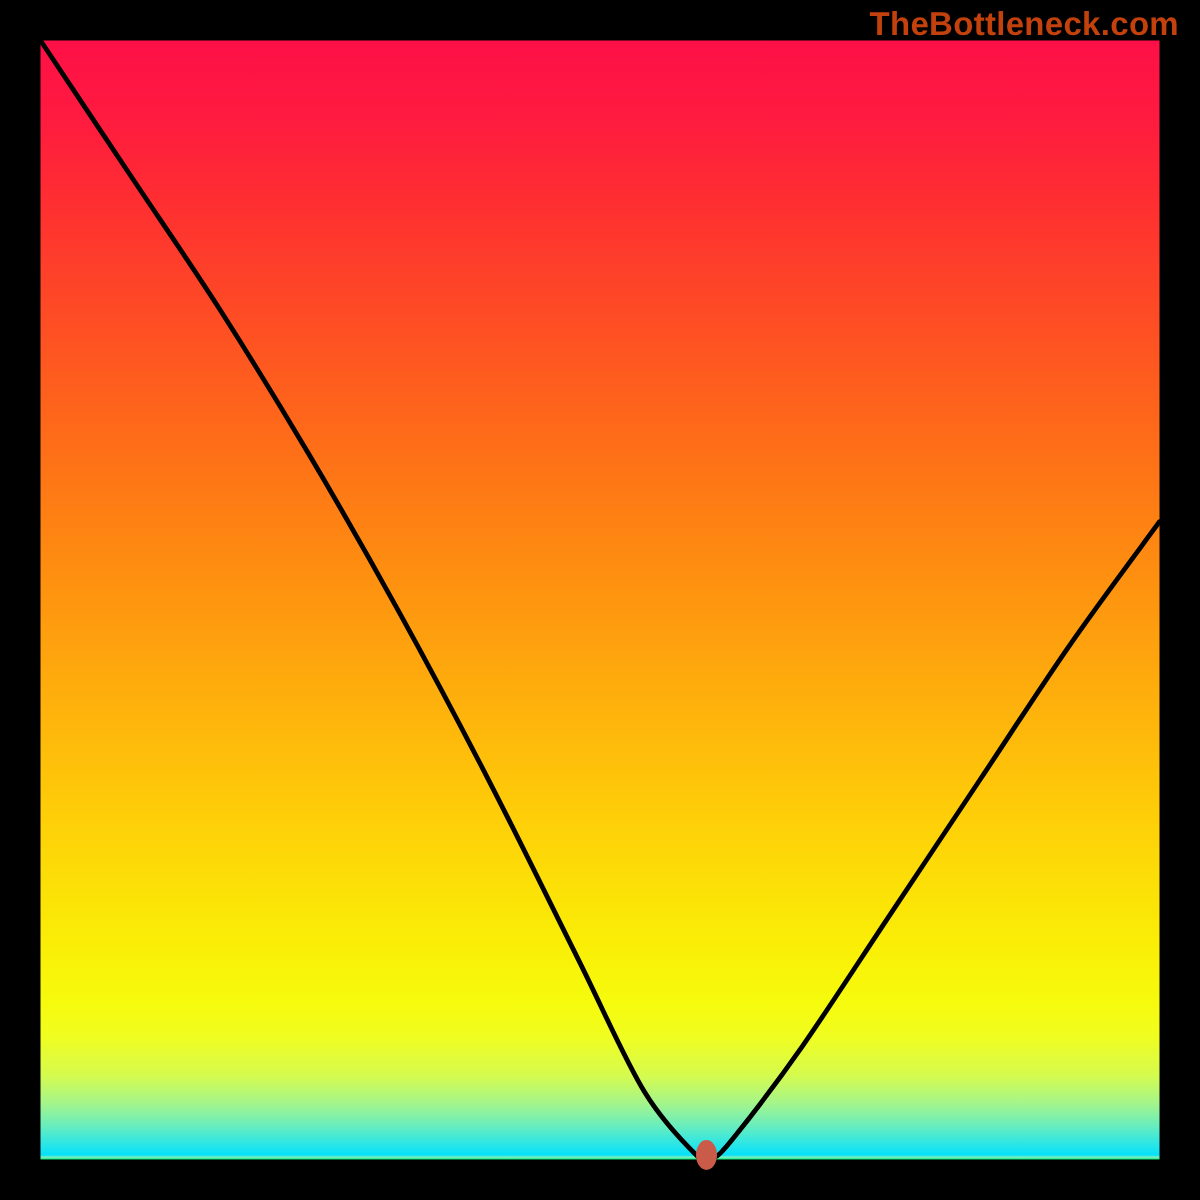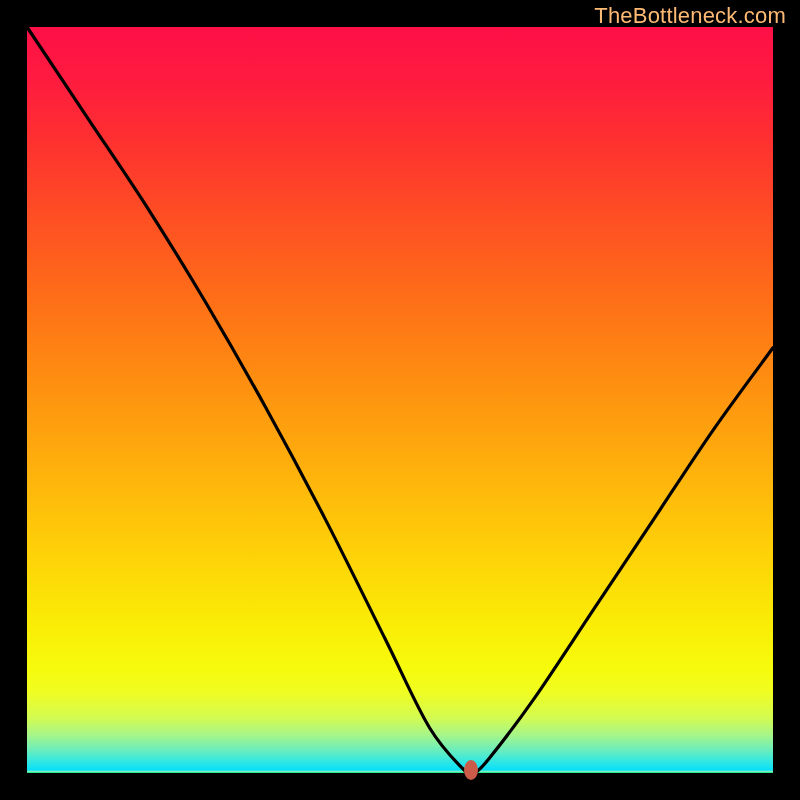--- a/index.html
+++ b/index.html
@@ -14,22 +14,22 @@
   .wrapper {
     position: relative;
     width: 800px;
     height: 800px;
   }
   .attribution {
     position: absolute;
     top: 3px;
     right: 14px;
     font-size: 22px;
-    font-weight: 400;
-    color: #fdba74;
+    font-weight: 700;
+    color: #c2410c;
     letter-spacing: 0.2px;
     z-index: 10;
   }
   .plot-area {
     position: absolute;
     left: 27px;
     top: 27px;
     width: 746px;
     height: 746px;
     

